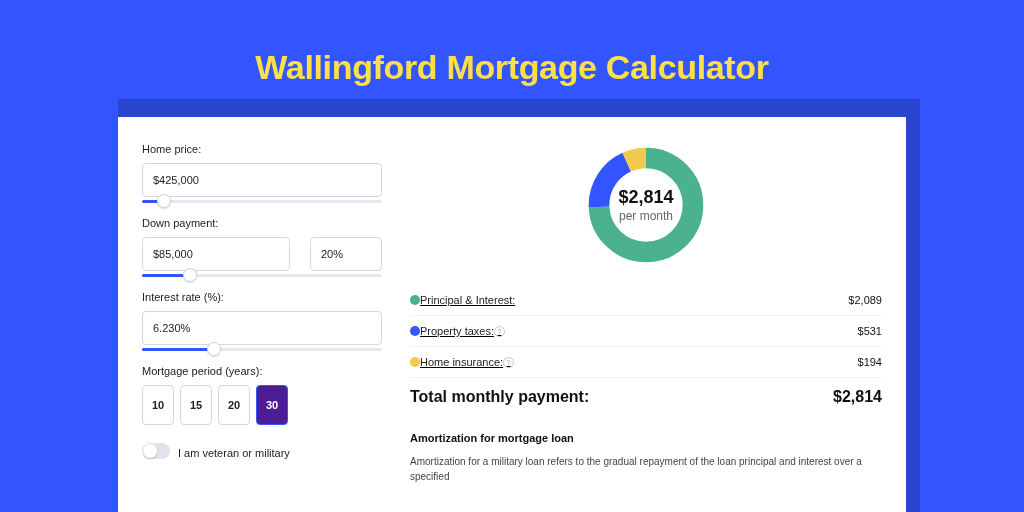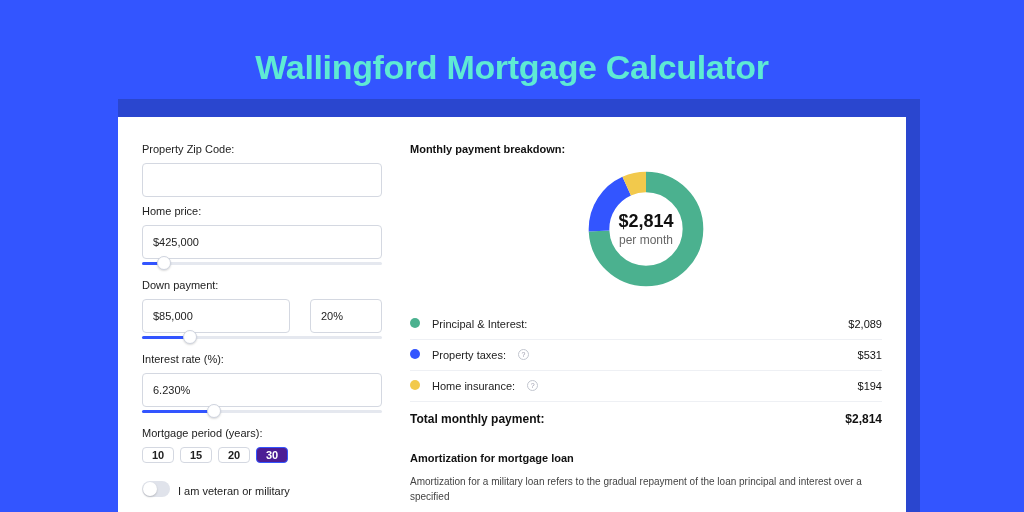--- a/index.html
+++ b/index.html
@@ -1,78 +1,74 @@
 <!DOCTYPE html>
 <html><head>
 <meta charset="utf-8">
 <style>
   *{box-sizing:border-box;margin:0;padding:0;font-family:-apple-system,BlinkMacSystemFont,"Segoe UI",Arial,sans-serif;}
   body{background:#3355ff;width:1024px;height:512px;overflow:hidden;}
-  .heading{color:#5eead4;font-size:34px;font-weight:700;text-align:center;padding:48px 0 30px;letter-spacing:-.01em;}
+  .heading{color:#fde047;font-size:34px;font-weight:700;text-align:center;padding:48px 0 30px;letter-spacing:-.01em;}
   .sheet-wrap{margin:0 auto;width:788px;position:relative;}
   .sheet-shadow{position:absolute;top:-18px;right:-14px;width:14px;height:100%;background:#2a46cf;z-index:0;}
   .sheet-shadow2{position:absolute;top:-18px;left:0;right:-14px;height:18px;background:#2a46cf;z-index:0;}
   .sheet{position:relative;background:#fff;padding:26px 24px;display:flex;gap:28px;min-height:420px;z-index:1;}
   
   .left{width:240px;flex:0 0 240px;}
   .lbl{font-size:11px;color:#222;margin-bottom:8px;}
   .field{width:100%;height:34px;border:1px solid #d4d8e1;border-radius:4px;background:#fff;padding:0 10px;font-size:11px;color:#222;}
   .field::placeholder{color:#888;}
   .group{margin-bottom:8px;}
   .slider-rail{position:relative;height:14px;margin-top:-2px;}
   .rail-bg{position:absolute;left:0;right:0;top:5px;height:3px;background:#e5e8ef;border-radius:2px;}
   .rail-fill{position:absolute;left:0;top:5px;height:3px;background:#3355ff;border-radius:2px;}
   .thumb{position:absolute;top:-1px;width:14px;height:14px;border-radius:50%;background:#fff;border:1px solid #cfd4df;box-shadow:0 1px 2px rgba(0,0,0,.15);}
   .row2{display:flex;gap:20px;}
   .row2 .field{flex:1;}
   .row2 .field.pct{flex:0 0 72px;}
   .periods{display:flex;gap:6px;margin-top:2px;}
-  .period{flex:0 0 auto;min-width:32px;height:16px;display:flex;align-items:center;justify-content:center;border:1px solid #d4d8e1;border-radius:4px;font-size:11px;font-weight:600;color:#222;background:#fff;cursor:pointer;padding:0 6px;}
+  .period{flex:0 0 auto;min-width:32px;height:40px;display:flex;align-items:center;justify-content:center;border:1px solid #d4d8e1;border-radius:4px;font-size:11px;font-weight:600;color:#222;background:#fff;cursor:pointer;padding:0 6px;}
   .period.sel{background:#4c1d95;color:#fff;border-color:#3355ff;}
   .toggle-row{display:flex;align-items:flex-end;gap:8px;margin-top:18px;}
   .toggle{width:28px;height:16px;border-radius:9px;background:#e0e3eb;position:relative;}
   .toggle .knob{position:absolute;left:1px;top:1px;width:14px;height:14px;border-radius:50%;background:#fff;box-shadow:0 1px 2px rgba(0,0,0,.2);}
   .toggle-label{font-size:11px;color:#222;}
   
   .right{flex:1;}
   .right-title{font-size:11px;font-weight:700;color:#111;margin-bottom:12px;}
   .donut-wrap{display:flex;justify-content:center;margin:0 0 18px;}
   .donut{position:relative;width:124px;height:124px;}
   .donut svg{width:124px;height:124px;transform:rotate(-90deg);}
   .donut-center{position:absolute;inset:0;display:flex;flex-direction:column;align-items:center;justify-content:center;}
   .donut-val{font-size:18px;font-weight:800;color:#111;}
   .donut-sub{font-size:12px;color:#666;margin-top:1px;}
   .legend-row{display:flex;align-items:center;justify-content:space-between;padding:9px 0;border-bottom:1px solid #eef0f4;}
   .legend-row:last-of-type{border-bottom:1px solid #eef0f4;}
-  .legend-left{display:flex;gap:12px;}
+  .legend-left{display:flex;align-items:center;gap:0;text-decoration:underline;}
   .dot{width:10px;height:10px;border-radius:50%;}
   .legend-name{font-size:11px;color:#222;}
   .legend-info{width:11px;height:11px;border:1px solid #c2c6cf;border-radius:50%;display:inline-flex;align-items:center;justify-content:center;font-size:7px;color:#99a;line-height:1;}
   .legend-val{font-size:11px;color:#111;}
   .total-row{display:flex;justify-content:space-between;padding:10px 0 16px;}
-  .total-row span{font-size:12px;font-weight:700;color:#111;}
+  .total-row span{font-size:16px;font-weight:700;color:#111;}
   .amort-title{font-size:11px;font-weight:700;color:#111;margin:10px 0 10px;}
   .amort-text{font-size:10px;color:#444;line-height:1.5;}
 </style>
 </head>
 <body>
 
 <div class="heading">Wallingford Mortgage Calculator</div>
 
 <div class="sheet-wrap">
   <div class="sheet-shadow2"></div>
   <div class="sheet-shadow"></div>
   <div class="sheet">
 
     <div class="left">
 
-      <div class="group">
-        <div class="lbl">Property Zip Code:</div>
-        <input class="field" value="" style="">
-      </div>
 
       <div class="group">
         <div class="lbl">Home price:</div>
         <input class="field" value="$425,000" style="">
         <div class="slider-rail">
           <div class="rail-bg"></div>
           <div class="rail-fill" style="width:9%"></div>
           <div class="thumb" style="left:calc(9% - 7px)"></div>
         </div>
       </div>
@@ -113,21 +109,20 @@
       <div class="toggle-row">
         <div class="toggle">
           <div class="knob"></div>
         </div>
         <div class="toggle-label">I am veteran or military</div>
       </div>
 
     </div>
 
     <div class="right">
-      <div class="right-title">Monthly payment breakdown:</div>
 
       <div class="donut-wrap">
         <div class="donut">
           <svg viewBox="0 0 42 42">
             <circle cx="21" cy="21" r="15.915" fill="none" stroke="#4bb18f" stroke-width="7" stroke-dasharray="74.2 25.8" stroke-dashoffset="0"></circle>
             <circle cx="21" cy="21" r="15.915" fill="none" stroke="#3355ff" stroke-width="7" stroke-dasharray="18.9 81.1" stroke-dashoffset="-74.2"></circle>
             <circle cx="21" cy="21" r="15.915" fill="none" stroke="#f2c94c" stroke-width="7" stroke-dasharray="6.9 93.1" stroke-dashoffset="-93.1"></circle>
           </svg>
           <div class="donut-center">
             <div class="donut-val">$2,814</div>

